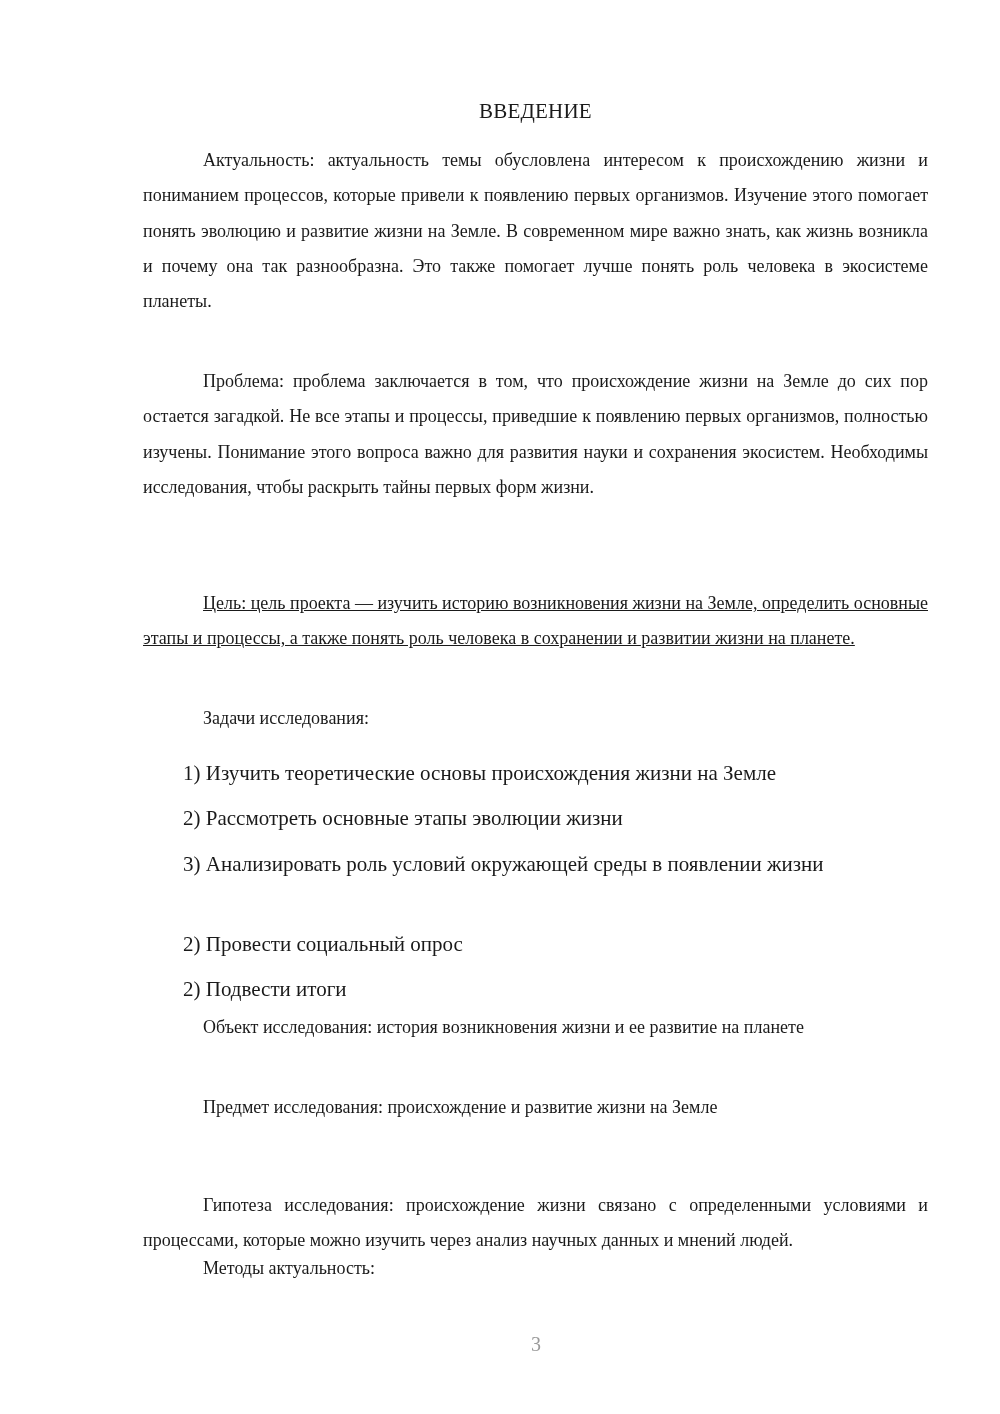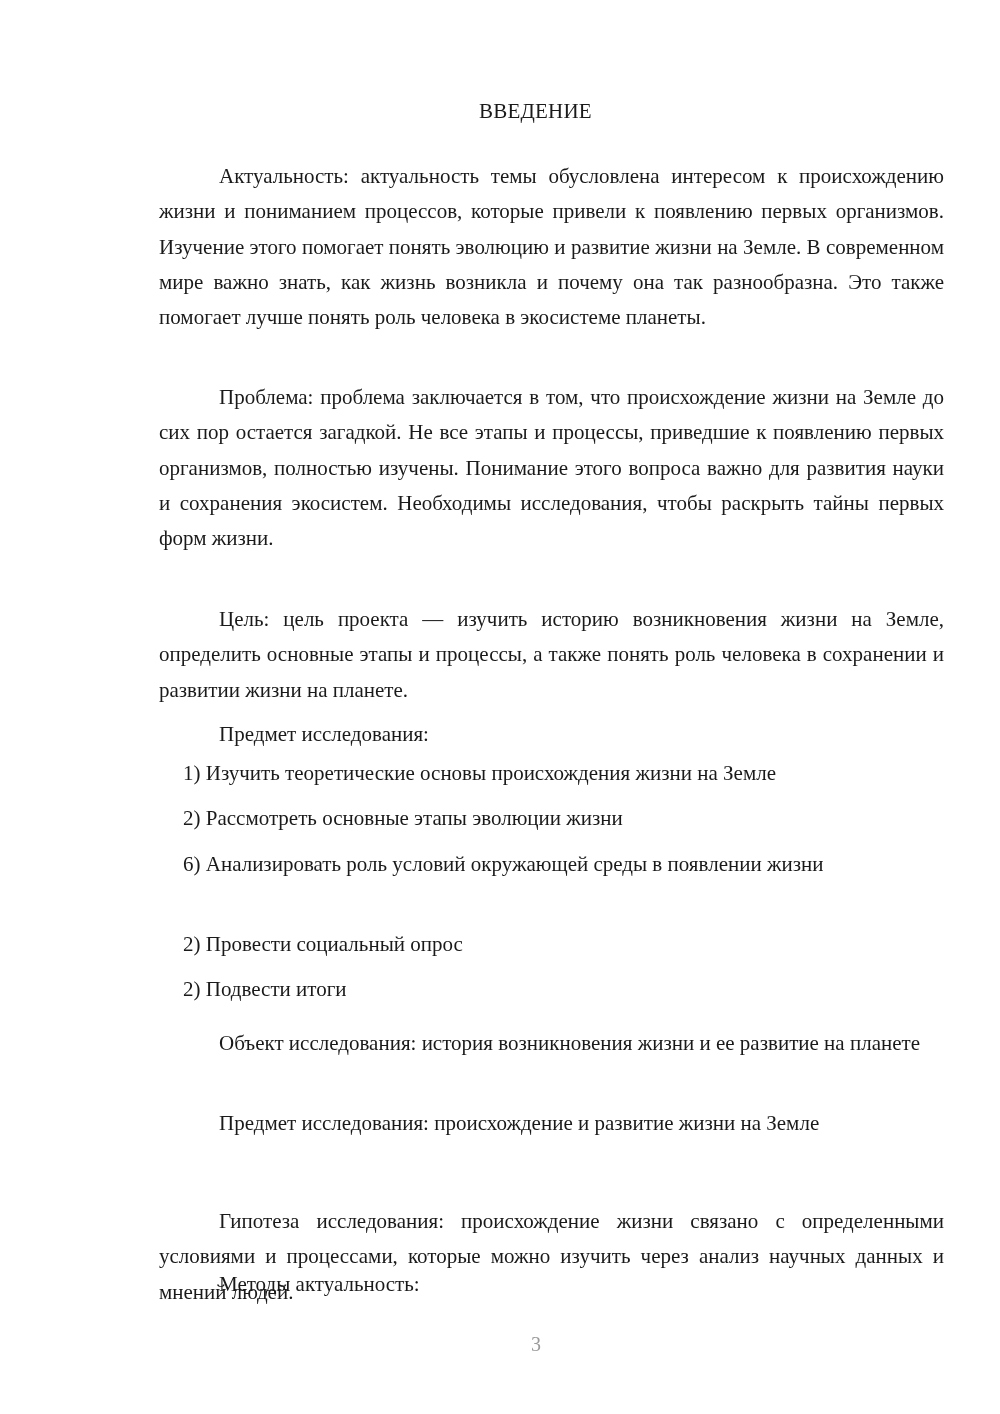--- a/index.html
+++ b/index.html
@@ -29,25 +29,25 @@
       text-align: center;
       font-weight: normal;
       font-size: 21px;
       line-height: 30px;
       letter-spacing: 0.2px;
     }
     .para {
       position: absolute;
       left: 0;
       width: 785px;
-      font-size: 21px;
+      font-size: 18px;
       line-height: 35.3px;
       text-align: justify;
       text-indent: 60px;
-      margin: 16px;
+      margin: 0;
     }
     .list-item {
       position: absolute;
       left: 0;
       width: 785px;
       font-size: 21px;
       line-height: 35.3px;
       text-align: justify;
       text-indent: 32px;
       margin: 8px;
@@ -67,28 +67,28 @@
 <body>
 
 <div class="page">
 
   <div class="title">ВВЕДЕНИЕ</div>
 
   <p class="para" style="top:143px;">Актуальность: актуальность темы обусловлена интересом к происхождению жизни и пониманием процессов, которые привели к появлению первых организмов. Изучение этого помогает понять эволюцию и развитие жизни на Земле. В современном мире важно знать, как жизнь возникла и почему она так разнообразна. Это также помогает лучше понять роль человека в экосистеме планеты.</p>
 
   <p class="para" style="top:364px;">Проблема: проблема заключается в том, что происхождение жизни на Земле до сих пор остается загадкой. Не все этапы и процессы, приведшие к появлению первых организмов, полностью изучены. Понимание этого вопроса важно для развития науки и сохранения экосистем. Необходимы исследования, чтобы раскрыть тайны первых форм жизни.</p>
 
-  <p class="para" style="top:586px;">Цель: цель проекта — изучить историю возникновения жизни на Земле, определить основные этапы и процессы, а также понять роль человека в сохранении и развитии жизни на планете.</p>
+  <p class="para" style="top:586px;text-decoration:underline;">Цель: цель проекта — изучить историю возникновения жизни на Земле, определить основные этапы и процессы, а также понять роль человека в сохранении и развитии жизни на планете.</p>
 
-  <p class="para" style="top:701px;">Предмет исследования:</p>
+  <p class="para" style="top:701px;">Задачи исследования:</p>
 
   <div>
     <p class="list-item" style="top:748px;">1) Изучить теоретические основы происхождения жизни на Земле</p>
     <p class="list-item" style="top:793px;">2) Рассмотреть основные этапы эволюции жизни</p>
-    <p class="list-item" style="top:839px;">6) Анализировать роль условий окружающей среды в появлении жизни</p>
+    <p class="list-item" style="top:839px;">3) Анализировать роль условий окружающей среды в появлении жизни</p>
     <p class="list-item" style="top:919px;">2) Провести социальный опрос</p>
     <p class="list-item" style="top:964px;">2) Подвести итоги</p>
   </div>
 
   <p class="para" style="top:1010px;">Объект исследования: история возникновения жизни и ее развитие на планете</p>
 
   <p class="para" style="top:1090px;">Предмет исследования: происхождение и развитие жизни на Земле</p>
 
   <p class="para" style="top:1188px;">Гипотеза исследования: происхождение жизни связано с определенными условиями и процессами, которые можно изучить через анализ научных данных и мнений людей.</p>
 

